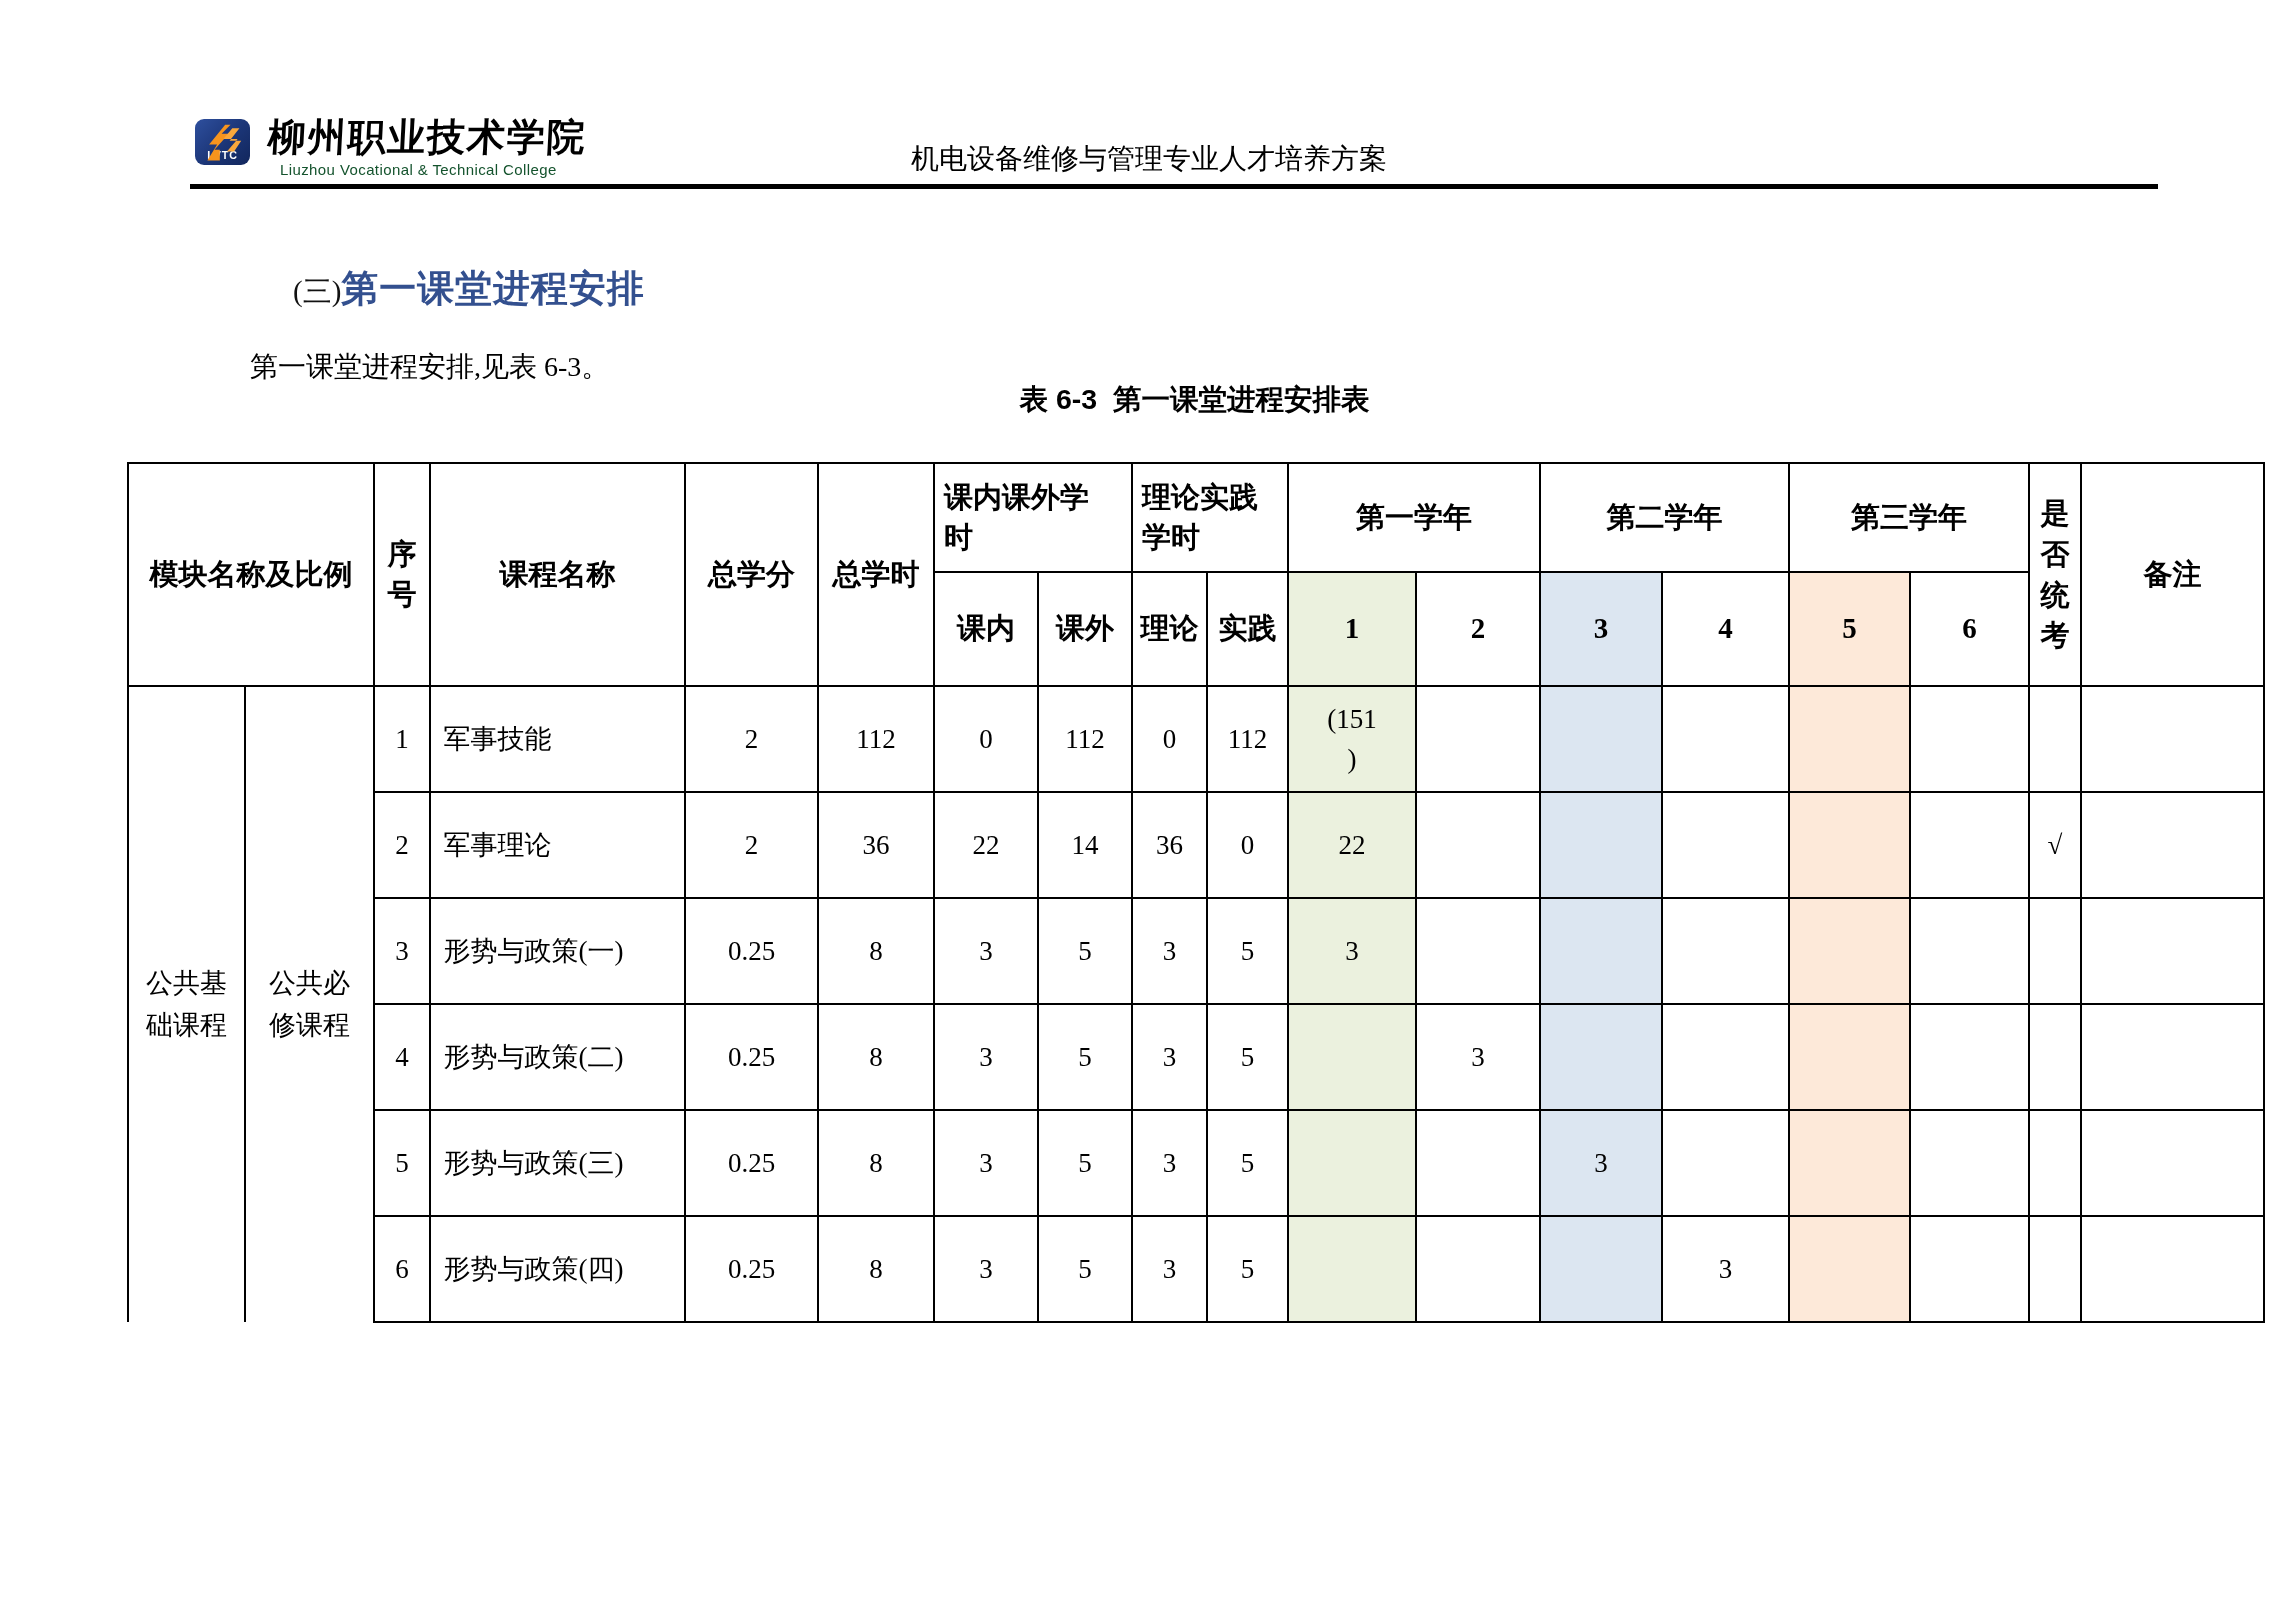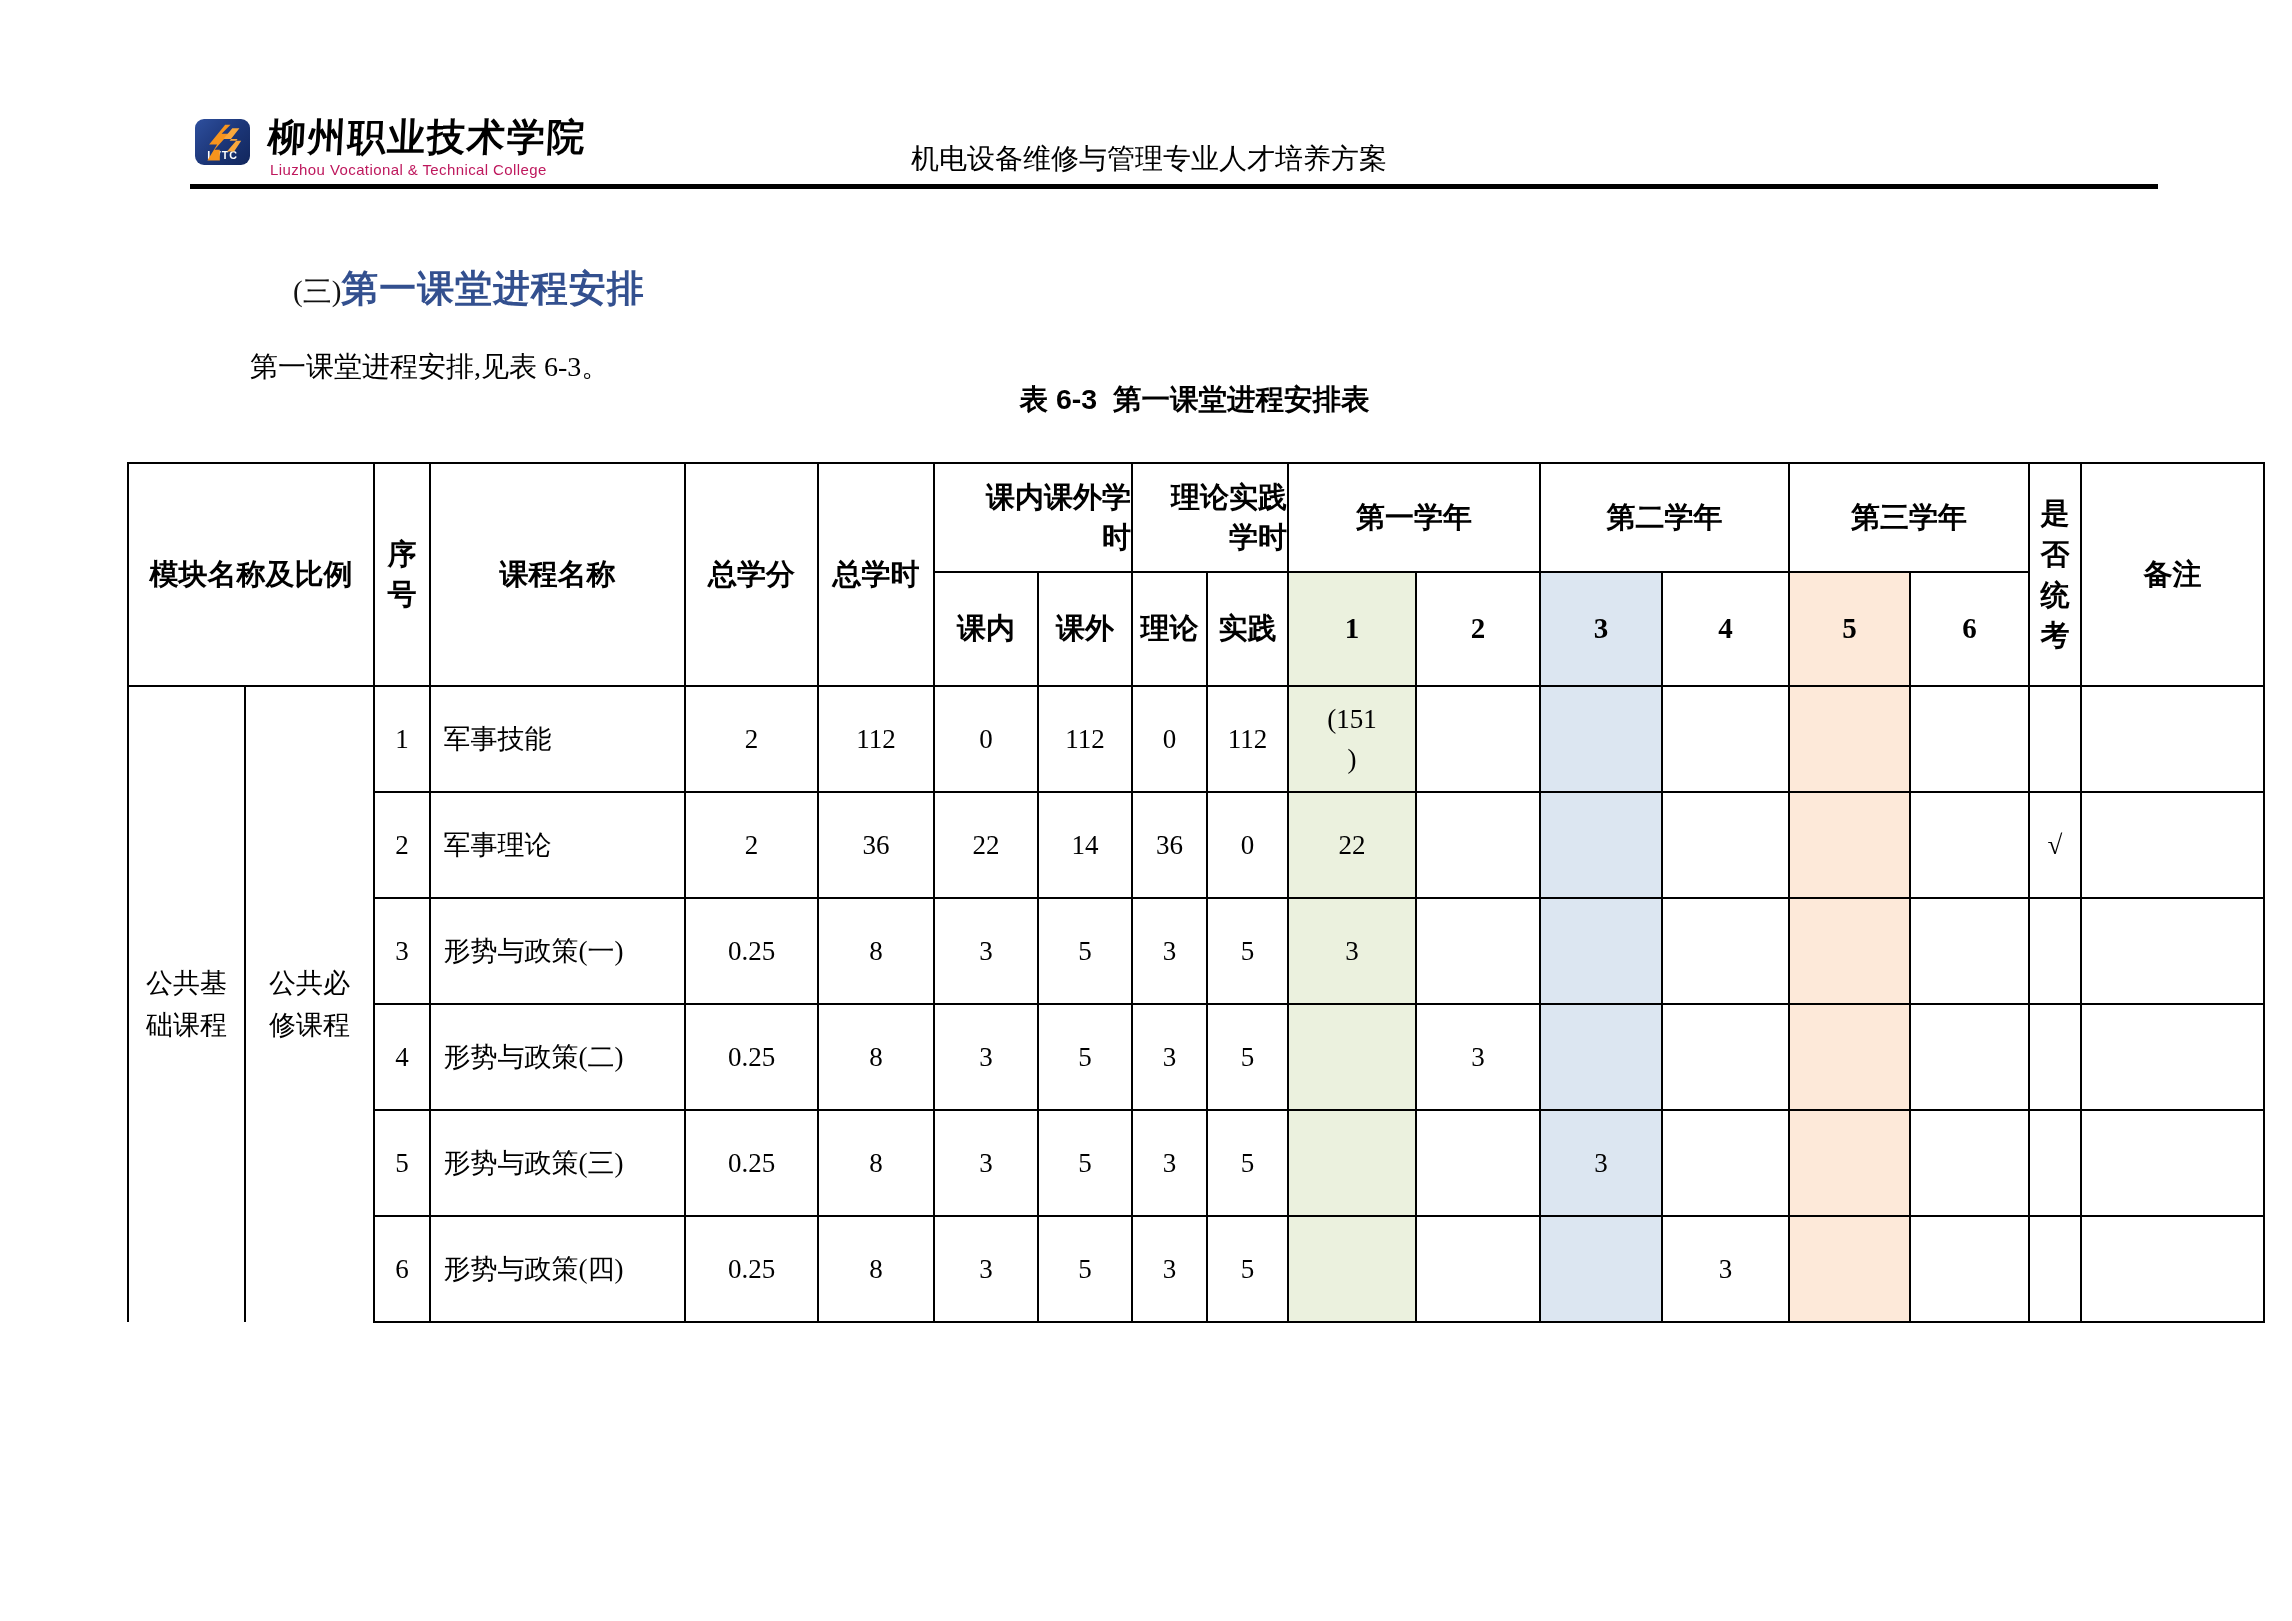--- a/index.html
+++ b/index.html
@@ -16,21 +16,21 @@
   .logo-badge svg { position:absolute; top:3.6px; left:7.1px; }
   .logo-badge .badge-text {
     color:#fff; font-family:"Liberation Sans",sans-serif; font-weight:bold;
     font-size:10.7px; letter-spacing:0.9px; margin-bottom:3.6px;
   }
   .college-cn {
     position:absolute; left:268px; top:112px; font-size:38px; font-weight:bold;
     letter-spacing:1.8px; transform:skewX(-3deg); white-space:nowrap;
   }
   .college-en {
-    position:absolute; left:270px; top:161px; font-size:15px; color:#be185d;
+    position:absolute; left:280px; top:161px; font-size:15px; color:#14532d;
     font-family:"Liberation Sans",sans-serif; letter-spacing:0.4px; white-space:nowrap;
   }
   .doc-title { position:absolute; left:911px; top:140px; font-size:28px; white-space:nowrap; }
   .header-rule { position:absolute; left:190px; top:184px; width:1968px; height:4.5px; background:#000; }
   
   .section-heading { position:absolute; left:293px; top:264px; white-space:nowrap; }
   .heading-prefix { font-size:29px; color:#111; }
   .heading-title { font-size:37px; font-weight:bold; color:#33508F; font-family:"Liberation Sans",sans-serif; letter-spacing:0.9px; }
   .intro { position:absolute; left:250px; top:348px; font-size:28px; white-space:nowrap; }
   .table-caption {
@@ -41,21 +41,21 @@
   table.schedule {
     position:absolute; left:127px; top:462px; width:2135px;
     border-collapse:collapse; table-layout:fixed;
   }
   .schedule th, .schedule td {
     border:2.7px solid #000; text-align:center; vertical-align:middle;
     font-size:27px; font-weight:normal; padding:0; line-height:1.35;
   }
   .schedule thead th { font-weight:bold; font-size:29px; }
   tr.hdrA { height:109px; } tr.hdrB { height:114px; } tr.bodyrow { height:106px; }
-  th.th-left { text-align:right; padding-left:9px; white-space:pre-line; }
+  th.th-left { text-align:left; padding-left:9px; white-space:pre-line; }
   th.seq-th { padding:0 7.1px; }
   th.exam-th { word-break:break-all; padding:0 9.8px; line-height:1.4; }
   th.duo { padding:0 1px; }
   th.sem { font-weight:normal; font-size:27px; }
   td.name-cell { text-align:left; padding-left:12.5px; }
   td.grp { padding:0 12.5px; line-height:1.55; }
   td.open-bottom { border-bottom:none; }
   .fill-g { background:#EBF1DE; } .fill-b { background:#DCE6F1; } .fill-o { background:#FDE9D9; }
   td.pre { white-space:pre-line; line-height:1.5; }
   .page-number { position:absolute; left:127px; top:1406px; width:2135px; text-align:center; font-size:24px; }

